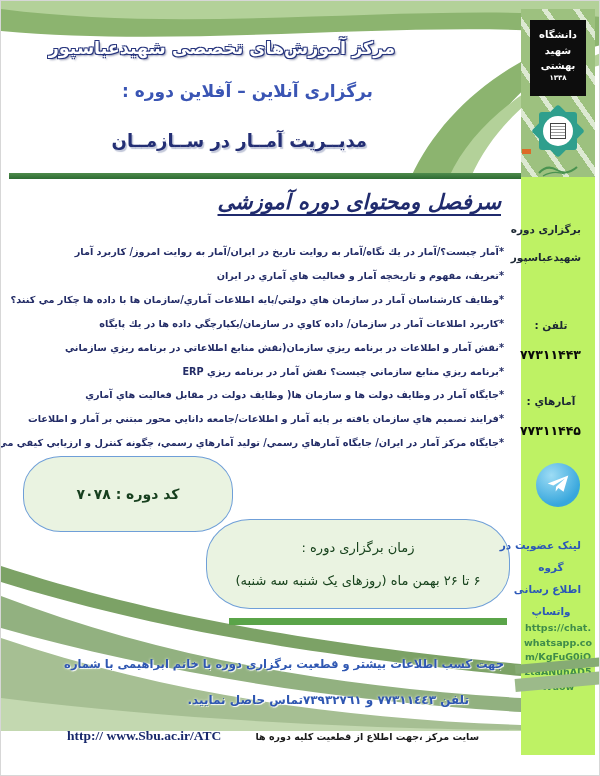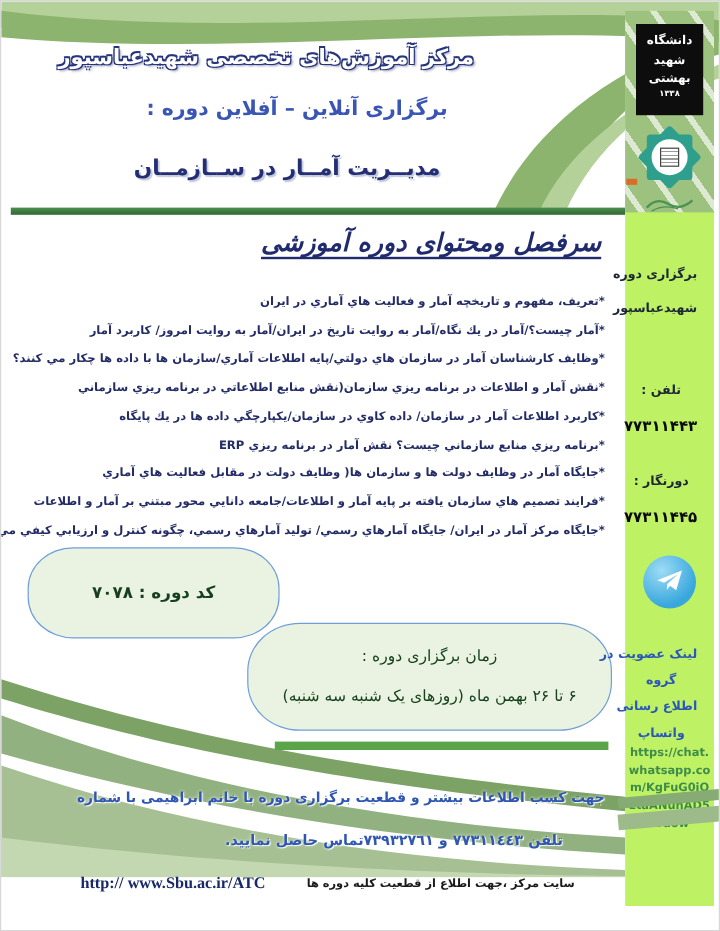--- a/index.html
+++ b/index.html
@@ -87,25 +87,25 @@
   </svg>
 
   <div class="org-line">مرکز آموزش‌های تخصصی شهیدعباسپور</div>
   <div class="mode-line">برگزاری آنلاین – آفلاین دوره :</div>
   <div class="course-title">مدیــریت آمــار در ســازمــان</div>
   <div class="hdr-divider"></div>
 
   <div class="section-title">سرفصل ومحتوای دوره آموزشی</div>
 
   <div class="bullets">
+    <div class="bullet">*آمار چیست؟/آمار در یك نگاه/آمار به روایت تاریخ در ایران/آمار به روایت امروز/ کاربرد آمار</div>
     <div class="bullet">*تعریف، مفهوم و تاریخچه آمار و فعالیت هاي آماري در ایران</div>
-    <div class="bullet">*آمار چیست؟/آمار در یك نگاه/آمار به روایت تاریخ در ایران/آمار به روایت امروز/ کاربرد آمار</div>
     <div class="bullet">*وظایف کارشناسان آمار در سازمان هاي دولتي/پایه اطلاعات آماري/سازمان ها با داده ها چکار مي کنند؟</div>
+    <div class="bullet">*کاربرد اطلاعات آمار در سازمان/ داده کاوي در سازمان/یکپارچگي داده ها در یك پایگاه</div>
     <div class="bullet">*نقش آمار و اطلاعات در برنامه ریزي سازمان(نقش منابع اطلاعاتي در برنامه ریزي سازماني</div>
-    <div class="bullet">*کاربرد اطلاعات آمار در سازمان/ داده کاوي در سازمان/یکپارچگي داده ها در یك پایگاه</div>
     <div class="bullet">*برنامه ریزي منابع سازماني چیست؟ نقش آمار در برنامه ریزي ERP</div>
     <div class="bullet">*جایگاه آمار در وظایف دولت ها و سازمان ها( وظایف دولت در مقابل فعالیت هاي آماري</div>
     <div class="bullet">*فرایند تصمیم هاي سازمان یافته بر پایه آمار و اطلاعات/جامعه دانایي محور مبتني بر آمار و اطلاعات</div>
     <div class="bullet">*جایگاه مرکز آمار در ایران/ جایگاه آمارهاي رسمي/ تولید آمارهاي رسمي، چگونه کنترل و ارزیابي کیفي مي شوند؟</div>
   </div>
 
   <div class="pill pill-code">
     <div class="txt">کد دوره : ۷۰۷۸</div>
   </div>
 
@@ -147,21 +147,21 @@
     <div class="orange-dash"></div>
     <svg class="signature" viewBox="0 0 42 16">
       <path d="M2,12 Q10,3 20,9 T40,6" stroke="#4a9350" stroke-width="2" fill="none"></path>
       <path d="M6,15 Q16,9 28,13" stroke="#4a9350" stroke-width="1.2" fill="none"></path>
     </svg>
 
     <div class="sb-text sb-dark" style="top:214px;">برگزاری دوره</div>
     <div class="sb-text sb-dark" style="top:242px;">شهیدعباسپور</div>
     <div class="sb-text sb-dark" style="top:310px;">تلفن :</div>
     <div class="sb-text sb-num" style="top:338px;">۷۷۳۱۱۴۴۳</div>
-    <div class="sb-text sb-dark" style="top:386px;">دورنگار :</div>
+    <div class="sb-text sb-dark" style="top:386px;">آمارهاي :</div>
     <div class="sb-text sb-num" style="top:414px;">۷۷۳۱۱۴۴۵</div>
 
     <div class="telegram">
       <svg viewBox="0 0 24 24">
         <path fill="#ffffff" d="M21.5 3.2 L2.5 10.6 l5.2 1.9 L18.5 6 l-8.3 7.5 l-.4 4.6 l2.6-3.3 l4.7 3.5 z"></path>
       </svg>
     </div>
 
     <div class="sb-text sb-blue" style="top:530px;">لینک عضویت در</div>
     <div class="sb-text sb-blue" style="top:552px;">گروه</div>

